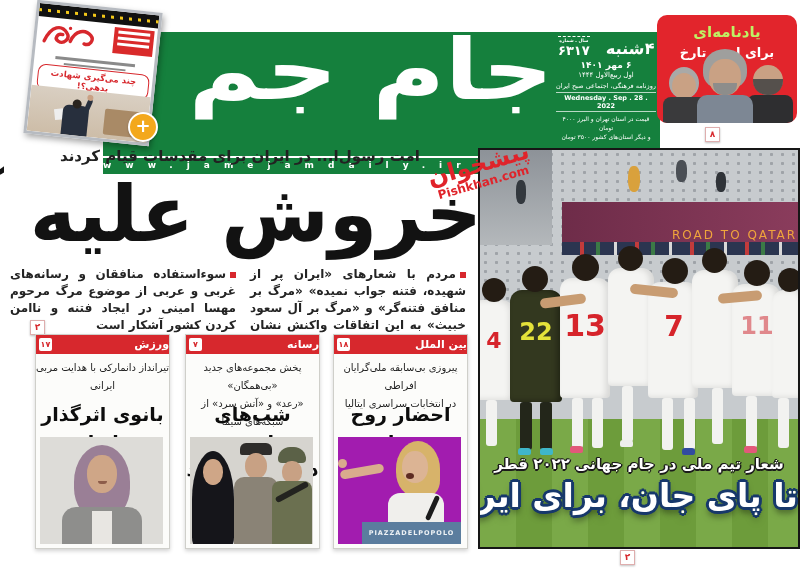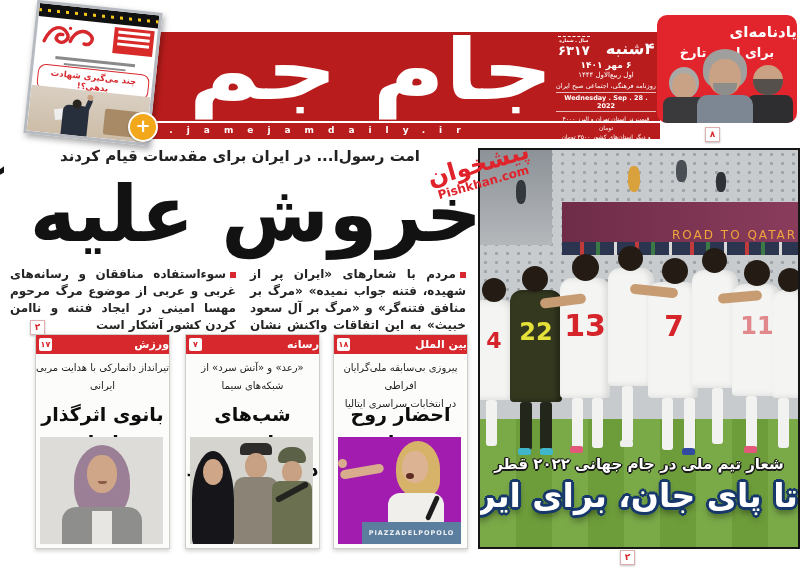--- a/index.html
+++ b/index.html
@@ -1,20 +1,20 @@
 <!DOCTYPE html>
 <html lang="fa"><head>
 <meta charset="utf-8">
 <style>
   html,body{margin:0;padding:0;background:#fff;}
   .page{position:relative;width:800px;height:570px;background:#ffffff;overflow:hidden;
         font-family:"DejaVu Sans",sans-serif;}
   .abs{position:absolute;}
   
-  .masthead{left:103px;top:32px;width:557px;height:107px;background:#b91c1c;}
+  .masthead{left:103px;top:32px;width:557px;height:142px;background:#15803d;}
   .logo{left:68px;top:-8px;width:400px;height:92px;color:#fff;font-weight:bold;font-size:84px;
         direction:rtl;text-align:center;transform:scaleX(1.18);line-height:92px;}
   .urlbar{left:0;bottom:0;width:100%;height:16px;border-top:2px solid #fff;color:#fff;
           font-size:9px;letter-spacing:14px;text-align:left;line-height:15px;font-weight:bold;}
   .dateblock{right:4px;top:2px;width:100px;color:#fff;text-align:center;direction:rtl;}
   .issuerow{display:flex;direction:rtl;justify-content:space-between;align-items:flex-end;padding:2px 2px 0 2px;}
   .weekday{font-size:16px;font-weight:bold;transform:skewX(-6deg);}
   .issuebox{font-size:13px;font-weight:bold;border-top:1px dashed #fff;padding-top:1px;}
   .issuelabel{font-size:4.5px;display:block;}
   .djal{font-size:9px;font-weight:bold;margin-top:2px;}
@@ -43,21 +43,21 @@
               background:linear-gradient(180deg,#d9cfc2,#cdbda8);}
   .courtbench{right:2px;bottom:4px;width:42px;height:26px;background:#a98a66;border-radius:2px;}
   .figtorso{left:34px;bottom:0;width:26px;height:30px;background:#272f3d;border-radius:6px 6px 0 0;}
   .fighead{left:43px;bottom:27px;width:9px;height:9px;background:#2a241e;border-radius:50%;}
   .figarm{left:56px;bottom:22px;width:5px;height:16px;background:#27303e;border-radius:3px;transform:rotate(18deg);}
   .fighand{left:57px;bottom:36px;width:6px;height:6px;background:#c9a184;border-radius:50%;}
   .figdoc{left:26px;bottom:14px;width:9px;height:11px;background:#eee;transform:rotate(-12deg);}
   
   .memorial{left:657px;top:15px;width:140px;height:108px;background:#e2252c;border-radius:10px;
             overflow:hidden;z-index:4;}
-  .memline1{width:100%;top:8px;color:#ffffff;font-weight:bold;font-size:15px;direction:rtl;}
+  .memline1{width:100%;top:8px;text-align:center;color:#bef264;font-weight:bold;font-size:15px;direction:rtl;}
   .memline2{width:100%;top:30px;text-align:center;color:#fff;font-weight:bold;font-size:13px;direction:rtl;}
   .head{border-radius:50%;}
   
   .kicker{left:60px;top:147px;width:360px;text-align:center;font-size:15px;font-weight:bold;
           color:#222;direction:rtl;}
   .mainhead{left:62px;top:160px;width:420px;text-align:center;font-size:78px;font-weight:bold;
             color:#121212;direction:rtl;white-space:nowrap;line-height:108px;}
   .watermark{left:428px;top:152px;transform:rotate(-16deg);color:#e0232a;text-align:center;z-index:3;}
   .wmfa{font-size:24px;font-weight:bold;direction:rtl;line-height:1;}
   .wmen{font-size:12px;font-weight:bold;}
@@ -281,20 +281,21 @@
       <div class="abs" style="left:52px;top:74px;width:20px;height:36px;background:#e8e6e2;"></div>
     </div>
   </div>
 
   <div class="abs card" style="left:185px;">
     <div class="abs cardbar">
       <div class="cardsec">رسانه</div>
       <div class="cardbadge">۷</div>
     </div>
     <div class="abs cardkick">
+      <div>پخش مجموعه‌های جدید «بی‌همگان»</div>
         <div>«رعد» و «آتش سرد» از شبکه‌های سیما</div>
     </div>
     <div class="abs cardhead">
       <div>شب‌های پاییزی</div>
         <div>دیدنی می‌شود</div>
     </div>
     <div class="abs cardphoto" style="background:#d6d4cf;">
       <div class="abs" style="left:2px;top:14px;width:42px;height:96px;background:#15151a;border-radius:50% 50% 10% 10%;"></div>
       <div class="abs" style="left:13px;top:22px;width:20px;height:26px;background:#cfa687;border-radius:48%;"></div>
       <div class="abs" style="left:50px;top:6px;width:32px;height:12px;background:#2e2c2a;border-radius:6px 6px 2px 2px;"></div>

